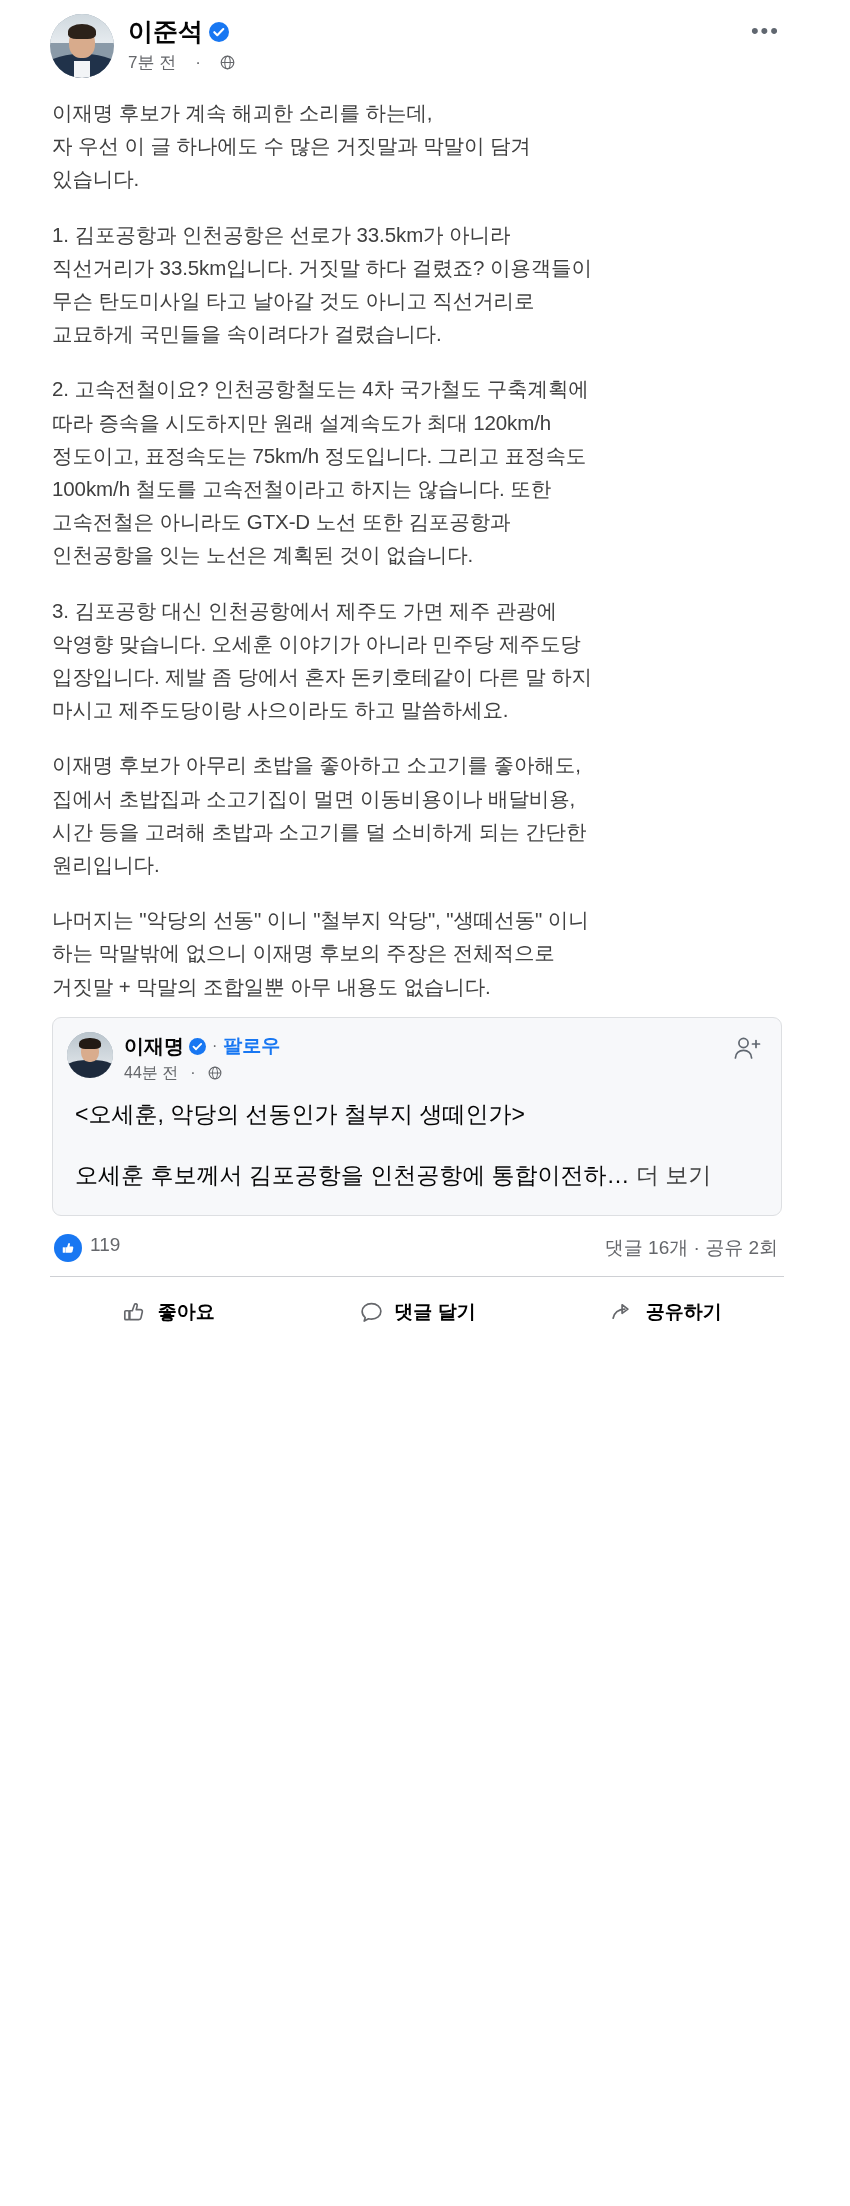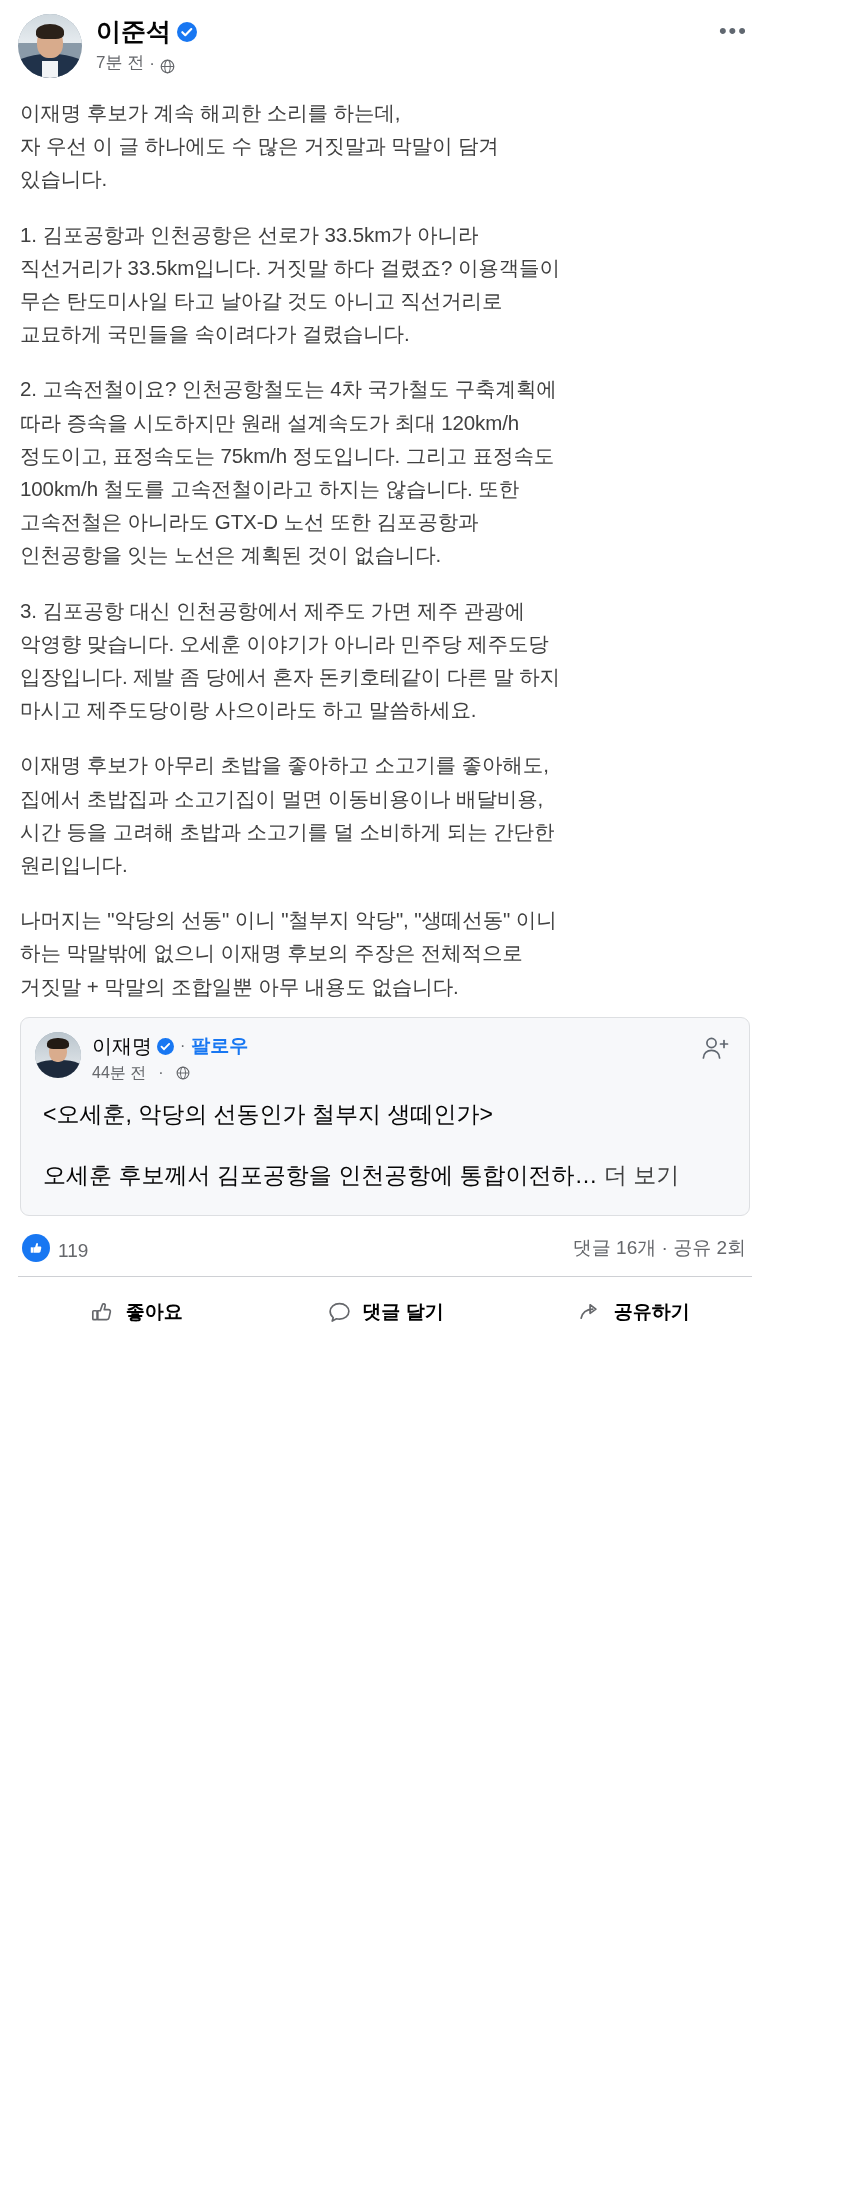--- a/index.html
+++ b/index.html
@@ -12,20 +12,21 @@
     width: 850px;
     font-family: "Liberation Sans", sans-serif;
     color: #1c1e21;
     -webkit-font-smoothing: antialiased;
   }
   .post {
     width: 770px;
     background: #fff;
     padding: 0 0 0 0;
     position: relative;
+    margin-left: 32px;
   }
 
   
   .post-header {
     display: flex;
     align-items: flex-start;
     padding: 14px 20px 4px 18px;
   }
   .avatar {
     width: 64px;
@@ -87,22 +88,22 @@
     height: 20px;
     flex: 0 0 auto;
     color: #1877f2;
     display: inline-flex;
     align-items: center;
     justify-content: center;
   }
   .verified svg { display: block; }
   .meta-row {
     display: flex;
-    align-items: flex-end;
-    gap: 5px;
+    align-items: center;
+    gap: 19px;
     margin-top: 4px;
     color: #65676b;
     font-size: 17px;
   }
   .globe-icon {
     width: 15px;
     height: 15px;
     display: inline-flex;
     color: #65676b;
   }
@@ -178,21 +179,21 @@
     padding-top: 1px;
   }
   .shared-name-row {
     display: flex;
     align-items: center;
     gap: 5px;
     flex-wrap: wrap;
   }
   .shared-name {
     font-size: 20px;
-    font-weight: normal;
+    font-weight: bold;
     color: #050505;
   }
   .verified-sm {
     width: 17px; height: 17px; color: #1877f2;
     display: inline-flex; align-items: center; justify-content: center;
   }
   .dot-sep { color: #65676b; font-size: 16px; margin: 0 1px; }
   .follow-link {
     color: #1877f2;
     font-size: 19px;
@@ -228,21 +229,21 @@
 
   
   .stats-row {
     display: flex;
     align-items: center;
     justify-content: space-between;
     padding: 18px 24px 14px 22px;
   }
   .reaction-left {
     display: flex;
-    align-items: flex-end;
+    align-items: flex-start;
     gap: 8px;
   }
   .like-bubble {
     width: 28px; height: 28px;
     border-radius: 50%;
     background: #1877f2;
     display: inline-flex;
     align-items: center;
     justify-content: center;
     color: #fff;

